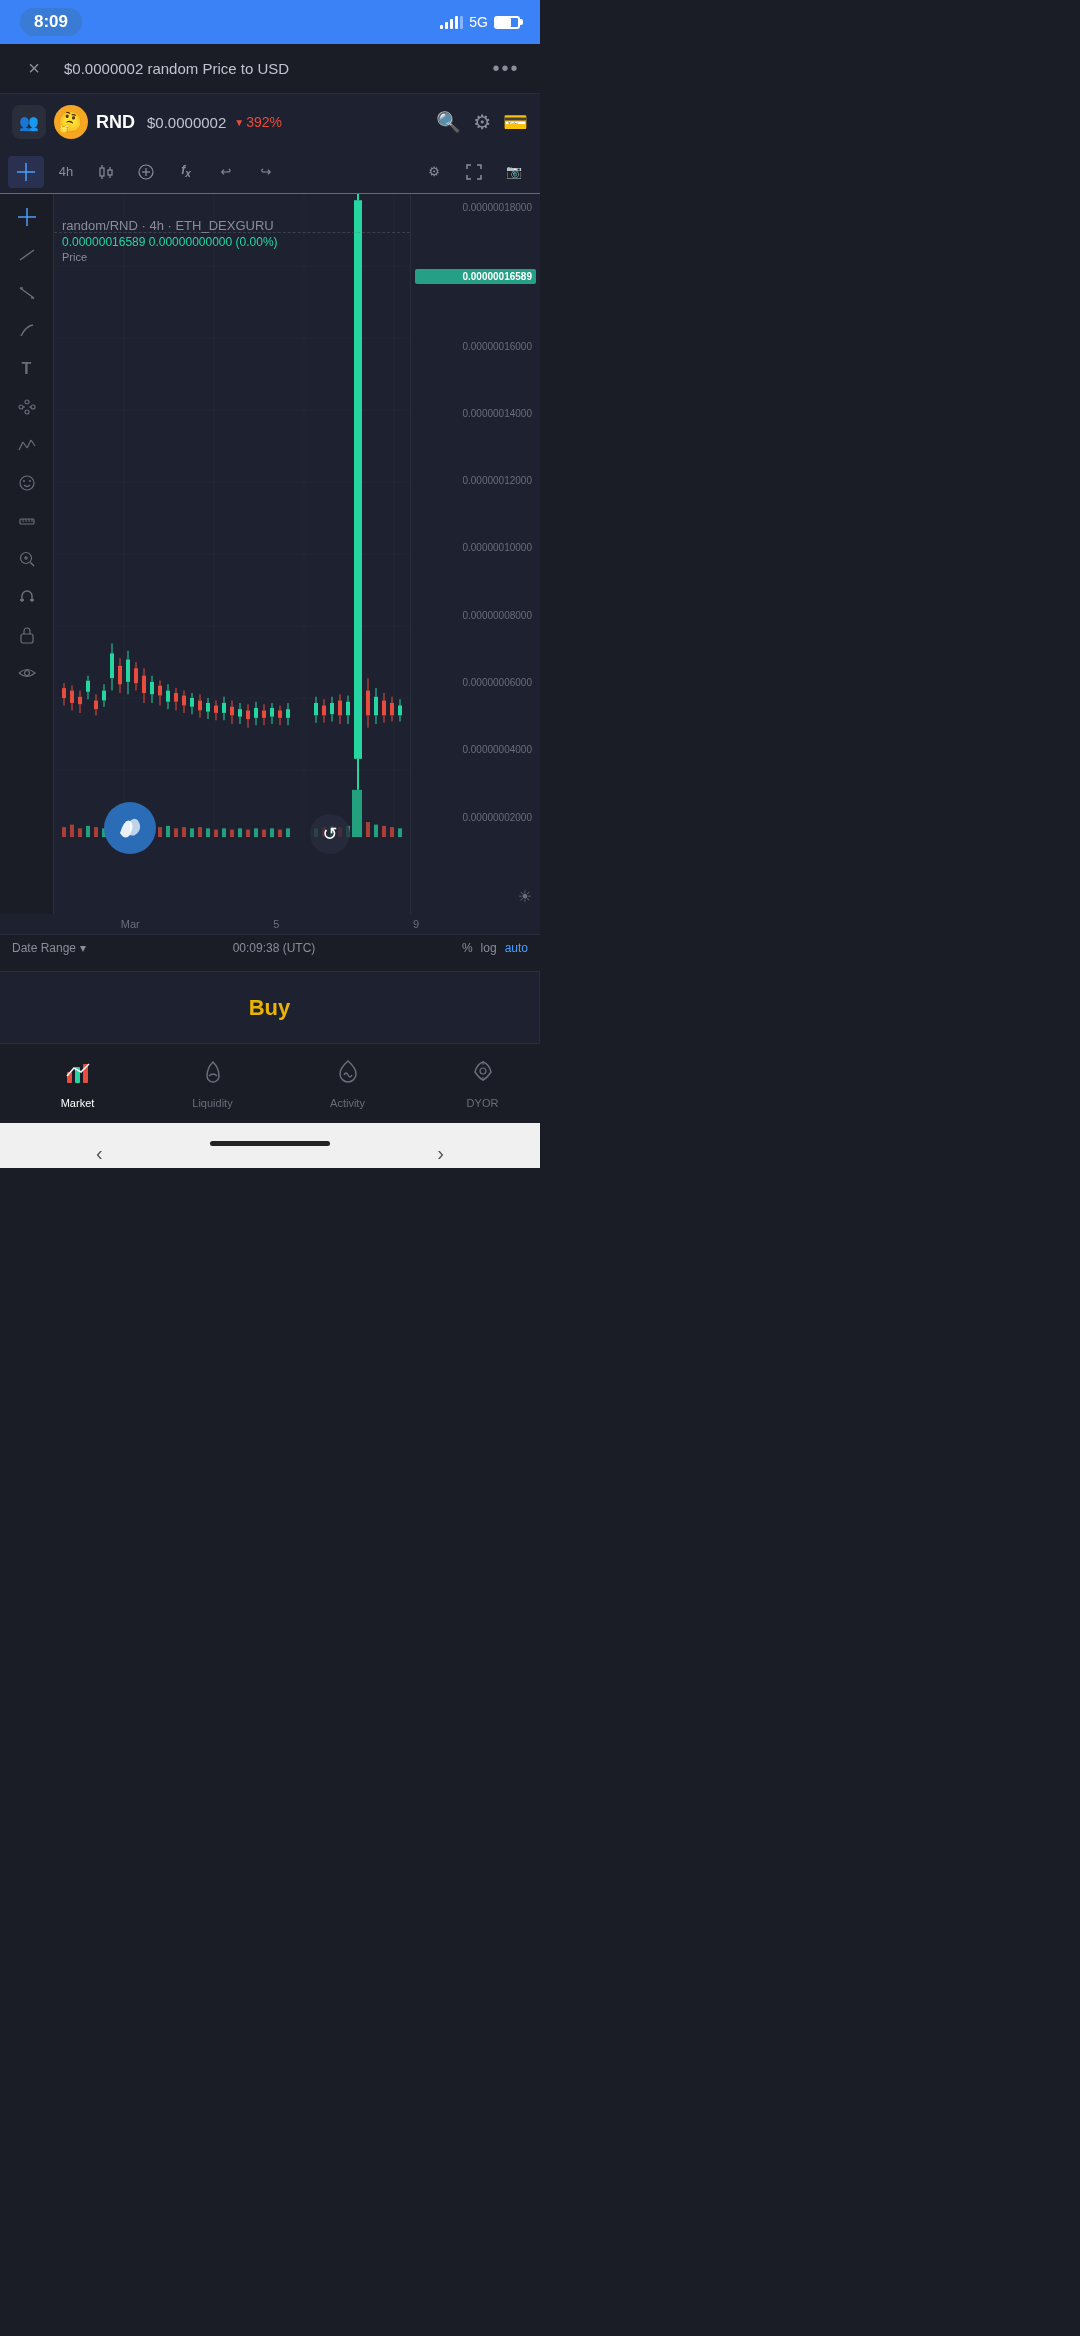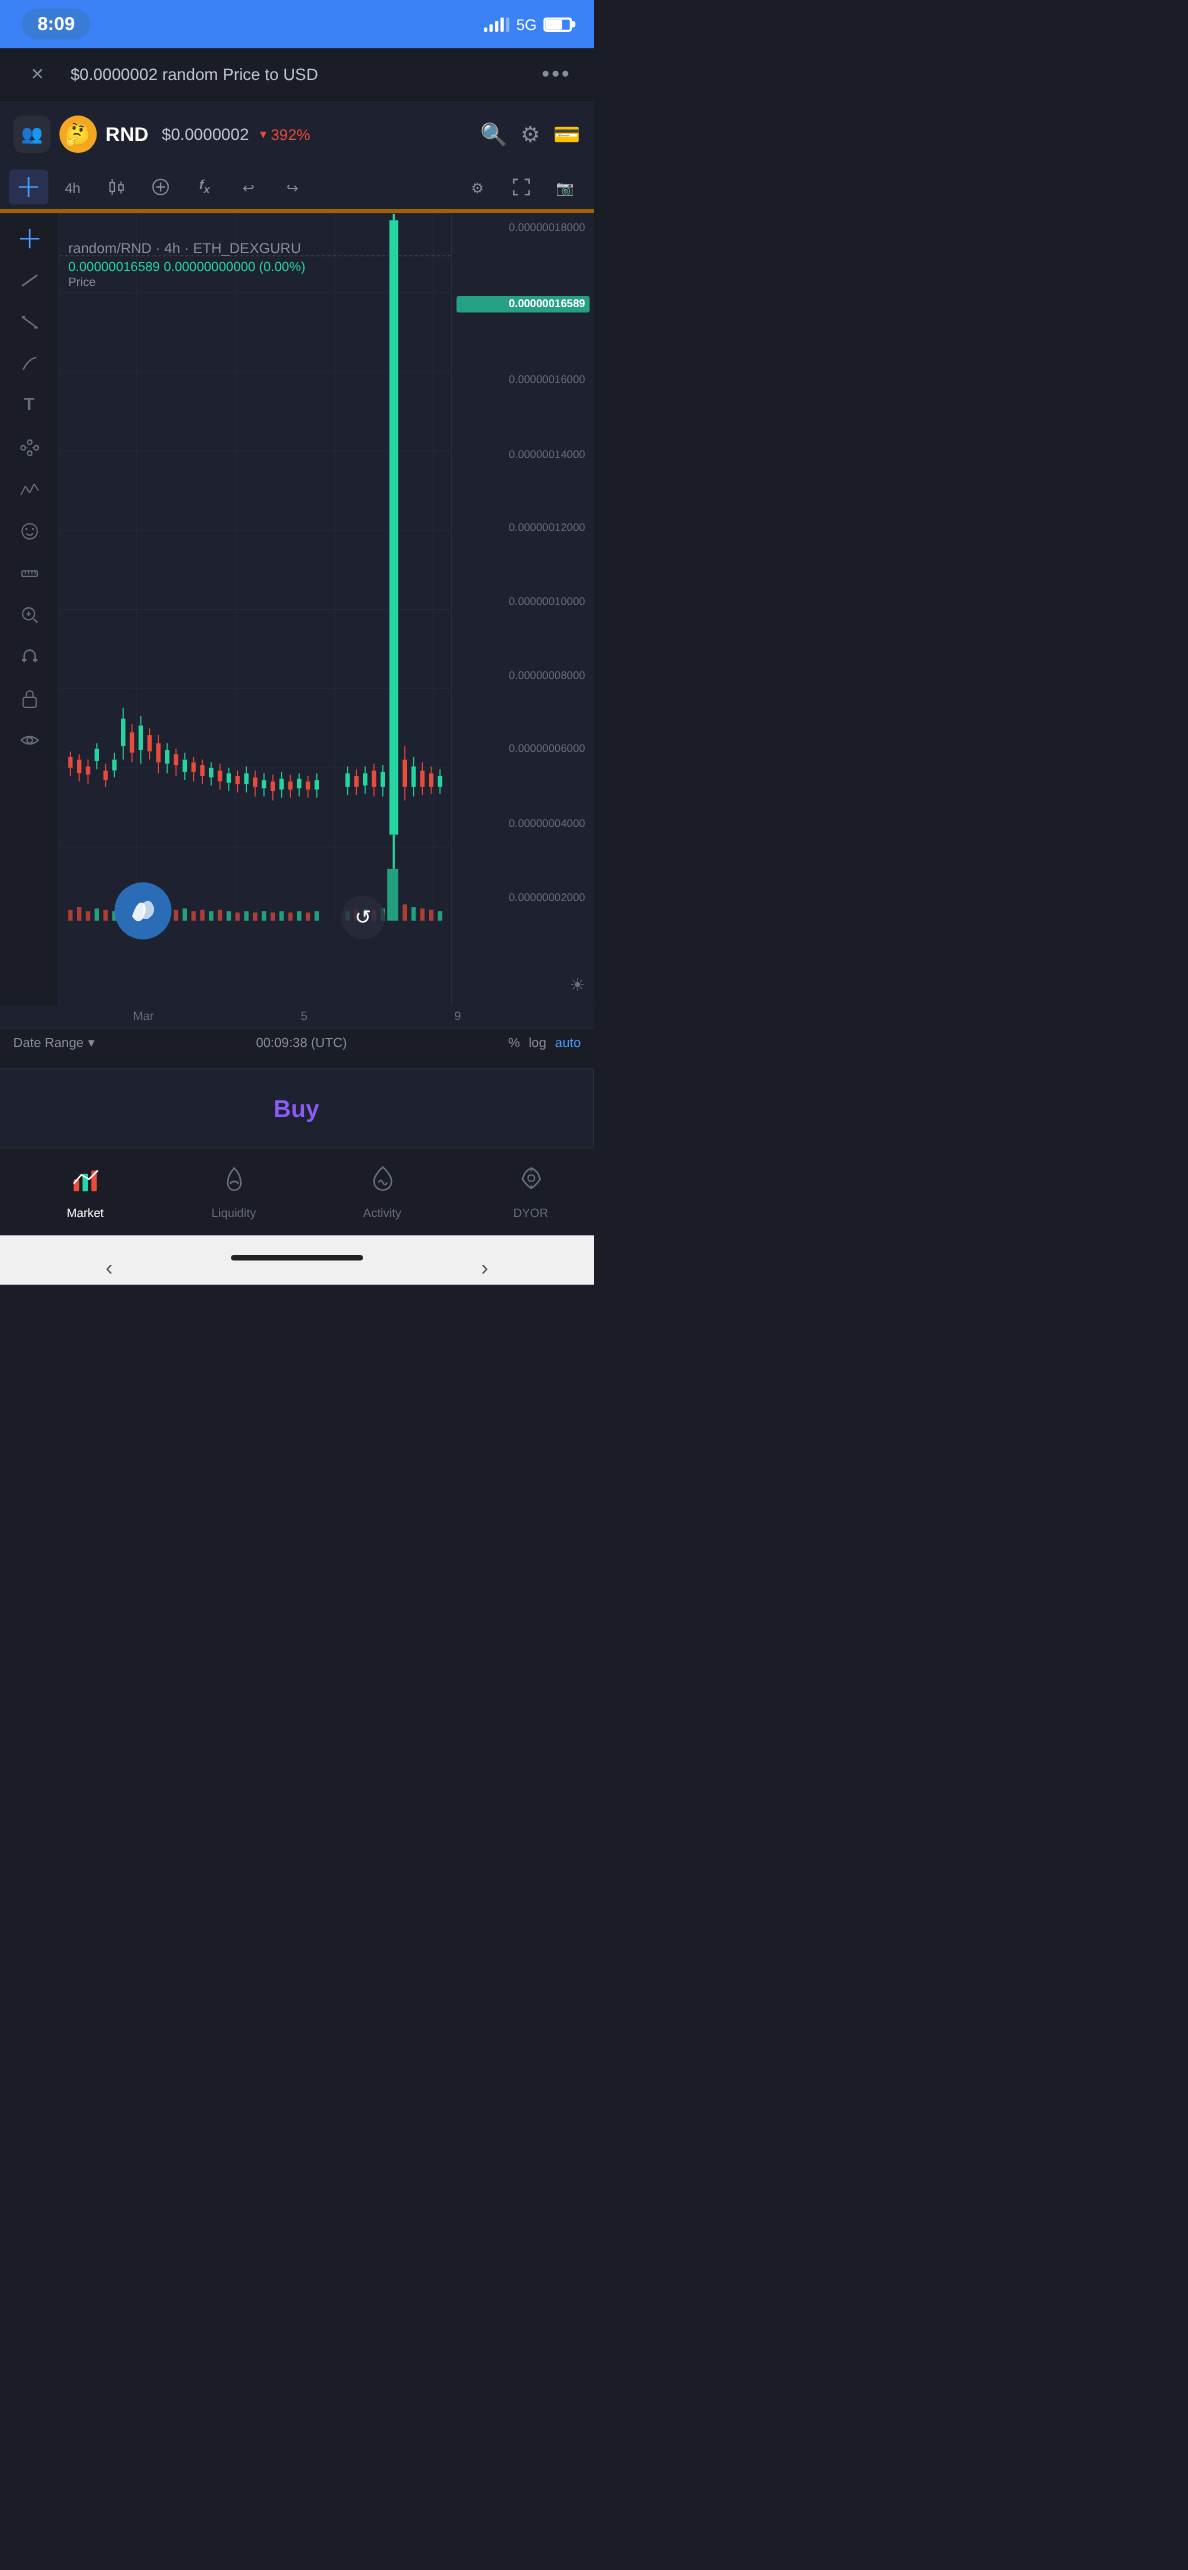--- a/index.html
+++ b/index.html
@@ -179,21 +179,21 @@
     }
 
     
     .chart-toolbar {
       height: 44px;
       background: #1e2130;
       display: flex;
       align-items: center;
       padding: 0 8px;
       gap: 4px;
-      border-bottom: 4px solid #a16207;
+      border-bottom: 1px solid #a16207;
     }
     .toolbar-btn {
       width: 36px;
       height: 32px;
       display: flex;
       align-items: center;
       justify-content: center;
       font-size: 13px;
       color: #8a8d9a;
       cursor: pointer;
@@ -333,21 +333,21 @@
       border-top: 1px solid #2a2d3a;
     }
     .buy-btn {
       flex: 1;
       height: 100%;
       display: flex;
       align-items: center;
       justify-content: center;
       font-size: 22px;
       font-weight: 600;
-      color: #8b5cf6;
+      color: #eab308;
       background: transparent;
       border: none;
       cursor: pointer;
       border-right: 1px solid #2a2d3a;
     }
     .sell-btn {
       flex: 1;
       height: 100%;
       display: flex;
       align-items: center;

